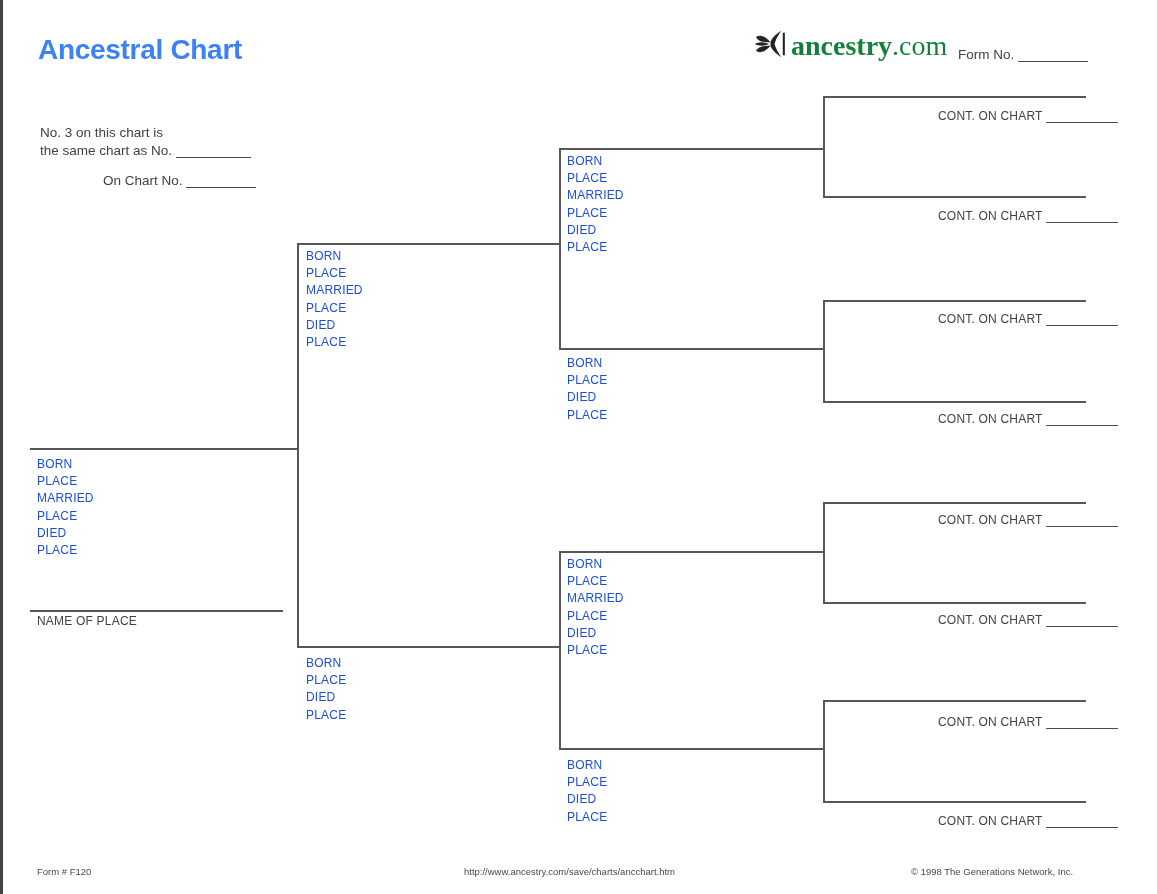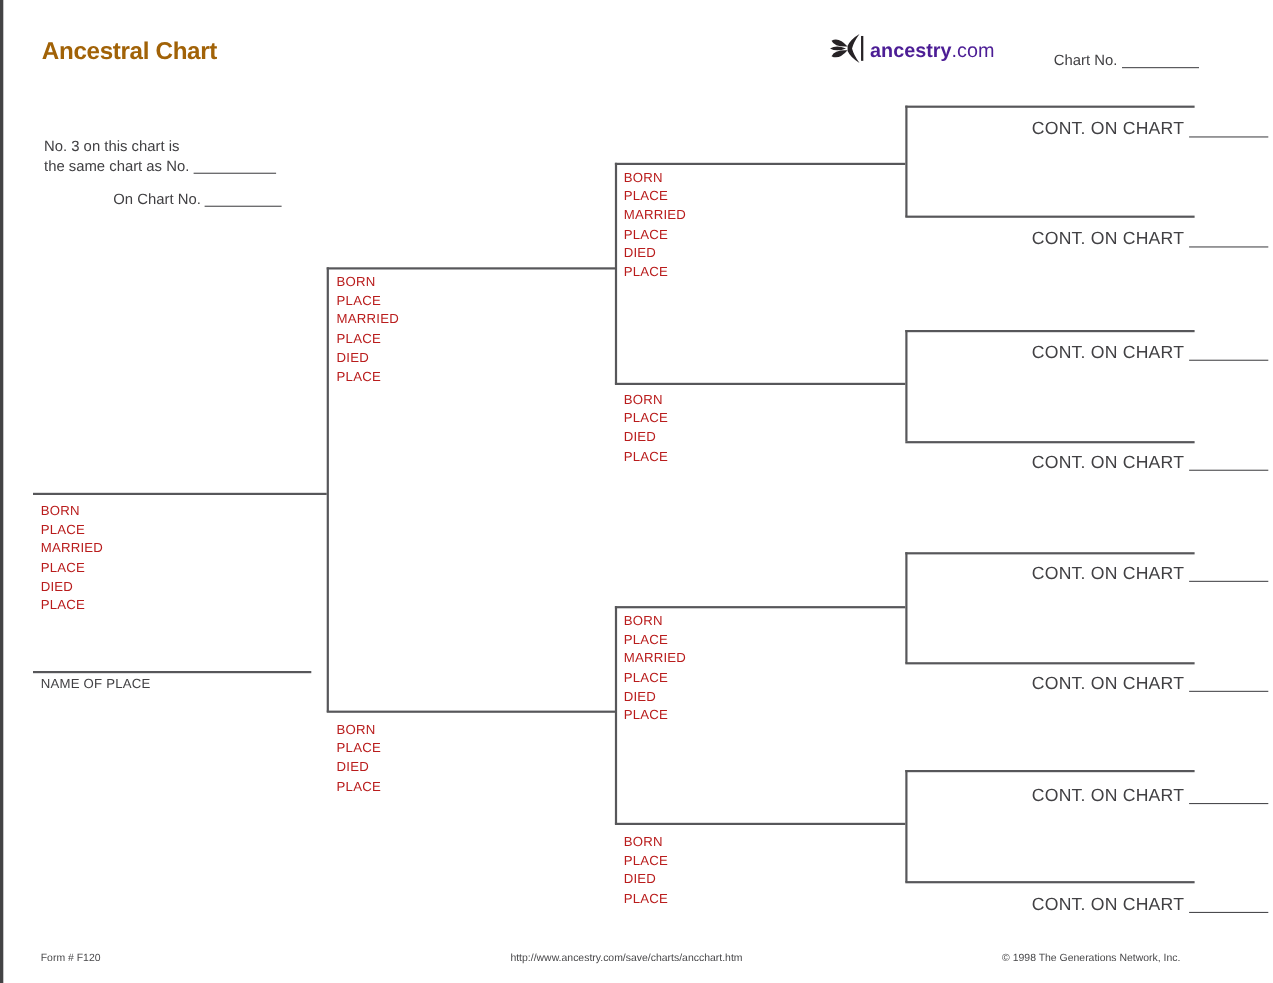--- a/index.html
+++ b/index.html
@@ -4,34 +4,34 @@
 <style>
   html,body { margin:0; padding:0; background:#ffffff; }
   .page {
     position:relative; width:1157px; height:894px; background:#ffffff;
     font-family:"Liberation Sans","DejaVu Sans",sans-serif; color:#414043;
     overflow:hidden;
   }
   .page-edge { position:absolute; left:0; top:0; width:3px; height:894px; background:#434345; }
   .title {
     position:absolute; left:38px; top:34px;
-    font-size:22px; font-weight:700; letter-spacing:-0.3px; color:#a16207;
+    font-size:28px; font-weight:700; letter-spacing:-0.3px; color:#3b82f6;
   }
   .logo { position:absolute; left:754px; top:28px; display:flex; align-items:center; height:36px; }
-  .logo-text { font-family:Liberation Sans, sans-serif; font-size:18px; color:#4c1d95; margin-left:3px; }
+  .logo-text { font-family:Liberation Serif, serif; font-size:28px; color:#15803d; margin-left:3px; }
   .logo-text .bold { font-weight:700; }
   .chart-no { position:absolute; left:958px; top:47px; font-size:13.5px; }
   .ref-block { position:absolute; left:40px; top:124px; font-size:13.5px; line-height:17.5px; }
   .ref-line3 { position:absolute; left:103px; top:173px; font-size:13.5px; }
   .blank { display:inline-block; border-bottom:1px solid #4b4b4e; height:13px; vertical-align:-3px; }
   .hline { position:absolute; height:1.5px; background:#57575a; }
   .vline { position:absolute; width:1.5px; background:#57575a; }
-  .fields { position:absolute; font-size:12px; line-height:17.2px; letter-spacing:0.2px; color:#b91c1c; }
+  .fields { position:absolute; font-size:12px; line-height:17.2px; letter-spacing:0.2px; color:#1d4ed8; }
   .spouse-label { position:absolute; left:37px; top:614px; font-size:12px; letter-spacing:0.2px; }
-  .cont { position:absolute; left:938px; font-size:16px; letter-spacing:0.2px; white-space:nowrap; }
+  .cont { position:absolute; left:938px; font-size:12px; letter-spacing:0.2px; white-space:nowrap; }
   .footer-item { position:absolute; top:866px; font-size:9.5px; color:#48484a; }
 </style>
 </head>
 <body>
 
 <div class="page">
   <div class="page-edge"></div>
 
   <div class="title">Ancestral Chart</div>
 
@@ -44,21 +44,21 @@
           <path d="M16 17 Q7 13.2 0.5 17 Q7 20.8 16 17 Z"></path>
           <path d="M29 3 Q20.5 8 17.5 14.5 L17.5 19.5 Q20.5 26 29 31 Q23.5 23.5 21.8 17 Q23.5 10.5 29 3 Z"></path>
           <rect x="30.5" y="5" width="2.2" height="24"></rect>
         </g>
       </svg>
     </span>
     <span class="logo-text"><span class="bold">ancestry</span><span>.com</span></span>
   </div>
 
   <div class="chart-no">
-    <span>Chart No.</span>
+    <span>Form No.</span>
     <span class="blank" style="width:70px"></span>
   </div>
 
   <div class="ref-block">
     <div>No. 3 on this chart is</div>
     <div>
       <span>the same chart as No.</span>
       <span class="blank" style="width:75px"></span>
     </div>
   </div>

